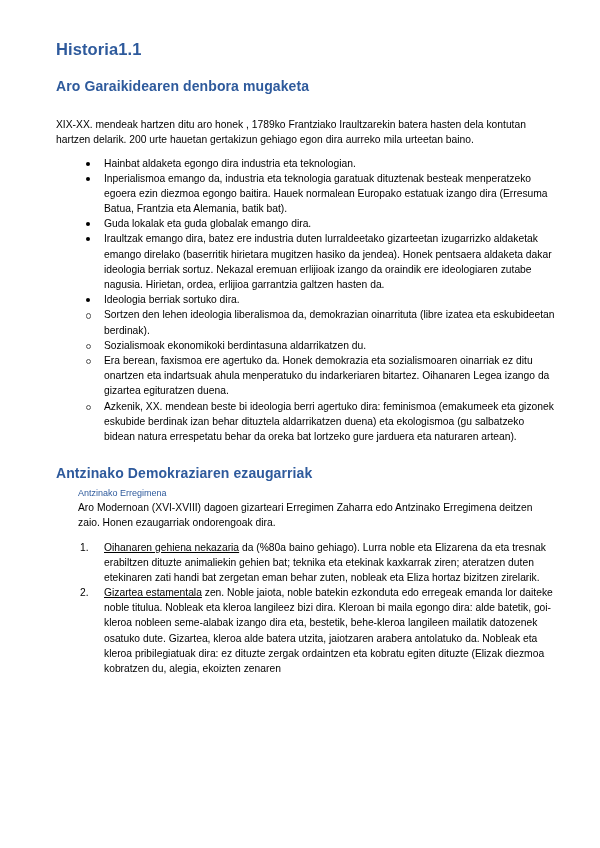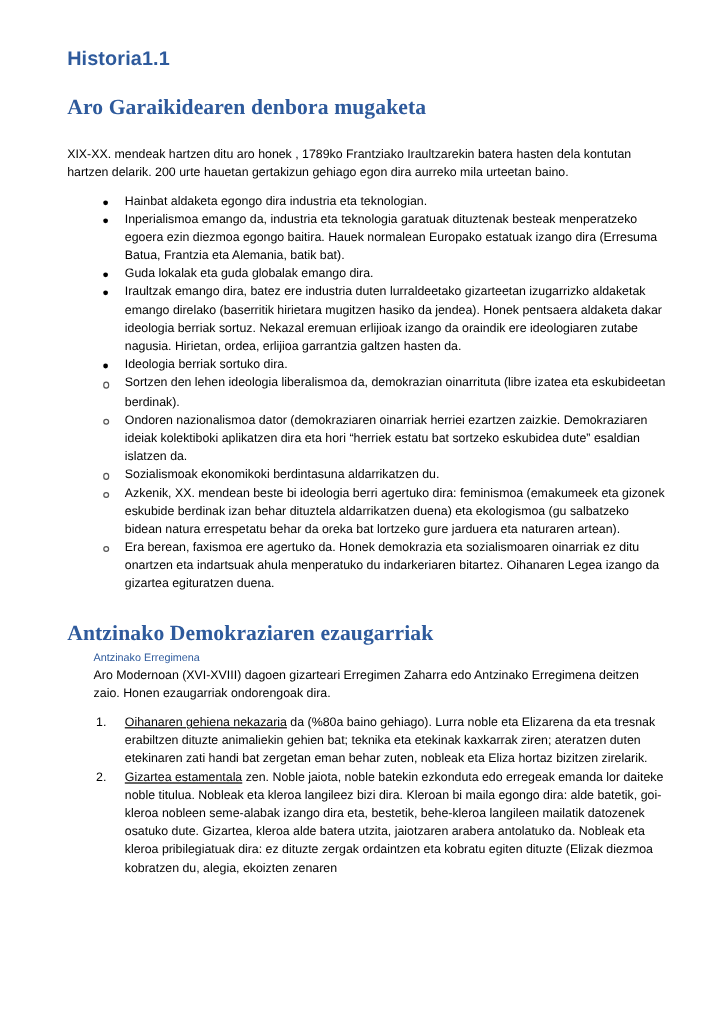--- a/index.html
+++ b/index.html
@@ -28,26 +28,25 @@
   .doc-title {
     color: #2e5a9c;
     font-size: 16.5px;
     font-weight: bold;
     line-height: 1.2;
     margin: 6px 0 0 0;
     letter-spacing: 0.1px;
   }
   .section-title {
     color: #2e5a9c;
-    font-size: 18px;
+    font-size: 14px;
     font-weight: bold;
     line-height: 1.25;
     margin: 18px 0 0 0;
     letter-spacing: 0.1px;
-    font-family: Liberation Serif, serif;
   }
   .subsection-title {
     color: #2e5a9c;
     font-size: 9px;
     font-weight: normal;
     line-height: 1.3;
     margin: 5px 0 0 22px;
   }
 
   
@@ -154,24 +153,23 @@
   <ul class="level1">
     <li>Hainbat aldaketa egongo dira industria eta teknologian.</li>
     <li>Inperialismoa emango da, industria eta teknologia garatuak dituztenak besteak menperatzeko egoera ezin diezmoa egongo baitira. Hauek normalean Europako estatuak izango dira (Erresuma Batua, Frantzia eta Alemania, batik bat).</li>
     <li>Guda lokalak eta guda globalak emango dira.</li>
     <li>Iraultzak emango dira, batez ere industria duten lurraldeetako gizarteetan izugarrizko aldaketak emango direlako (baserritik hirietara mugitzen hasiko da jendea). Honek pentsaera aldaketa dakar ideologia berriak sortuz. Nekazal eremuan erlijioak izango da oraindik ere ideologiaren zutabe nagusia. Hirietan, ordea, erlijioa garrantzia galtzen hasten da.</li>
     <li>Ideologia berriak sortuko dira.</li>
   </ul>
 
   <ul class="level2">
     <li>Sortzen den lehen ideologia liberalismoa da, demokrazian oinarrituta (libre izatea eta eskubideetan berdinak).</li>
-    <li>Ondoren nazionalismoa dator (demokraziaren oinarriak herriei ezartzen zaizkie. Demokraziaren ideiak kolektiboki aplikatzen dira eta hori “herriek estatu bat sortzeko eskubidea dute” esaldian islatzen da.</li>
     <li>Sozialismoak ekonomikoki berdintasuna aldarrikatzen du.</li>
+    <li>Era berean, faxismoa ere agertuko da. Honek demokrazia eta sozialismoaren oinarriak ez ditu onartzen eta indartsuak ahula menperatuko du indarkeriaren bitartez. Oihanaren Legea izango da gizartea egituratzen duena.</li>
     <li>Azkenik, XX. mendean beste bi ideologia berri agertuko dira: feminismoa (emakumeek eta gizonek eskubide berdinak izan behar dituztela aldarrikatzen duena) eta ekologismoa (gu salbatzeko bidean natura errespetatu behar da oreka bat lortzeko gure jarduera eta naturaren artean).</li>
-    <li>Era berean, faxismoa ere agertuko da. Honek demokrazia eta sozialismoaren oinarriak ez ditu onartzen eta indartsuak ahula menperatuko du indarkeriaren bitartez. Oihanaren Legea izango da gizartea egituratzen duena.</li>
   </ul>
 
   <h2 class="section-title" style="margin-top:21px;">Antzinako Demokraziaren ezaugarriak</h2>
 
   <div class="subsection-title">Antzinako Erregimena</div>
 
   <p class="lead-para">Aro Modernoan (XVI-XVIII) dagoen gizarteari Erregimen Zaharra edo Antzinako Erregimena deitzen zaio. Honen ezaugarriak ondorengoak dira.</p>
 
   <ol class="numlist">
     <li>

